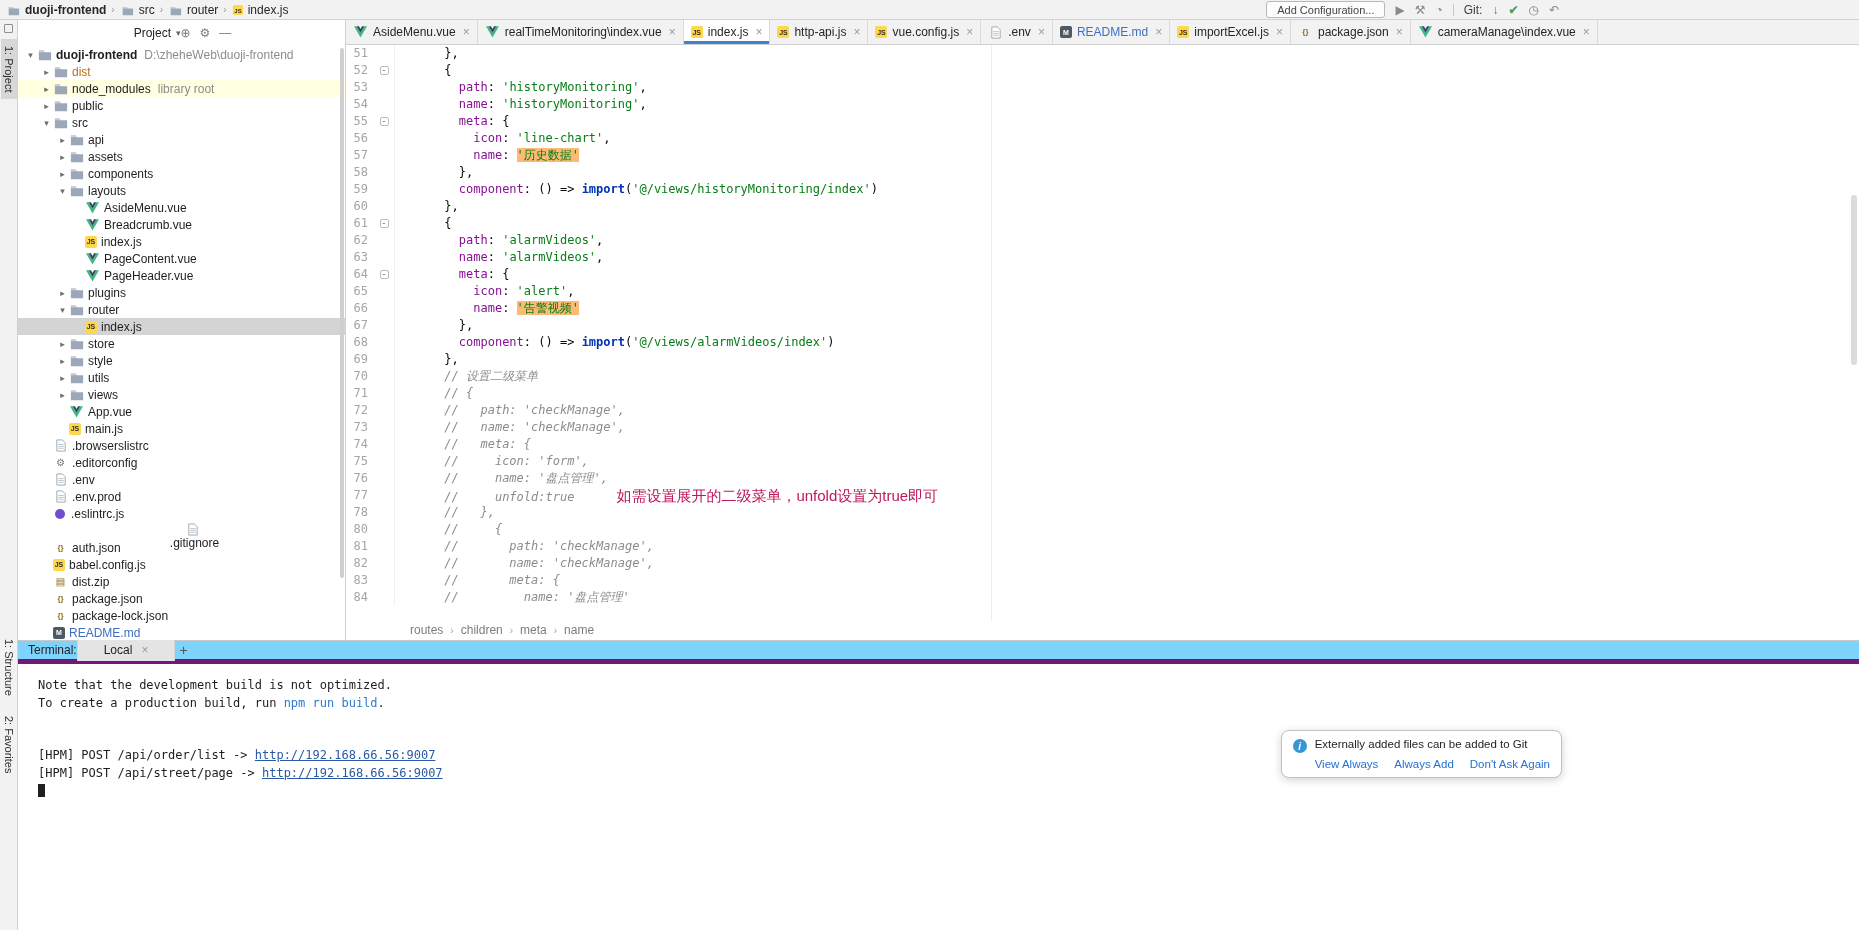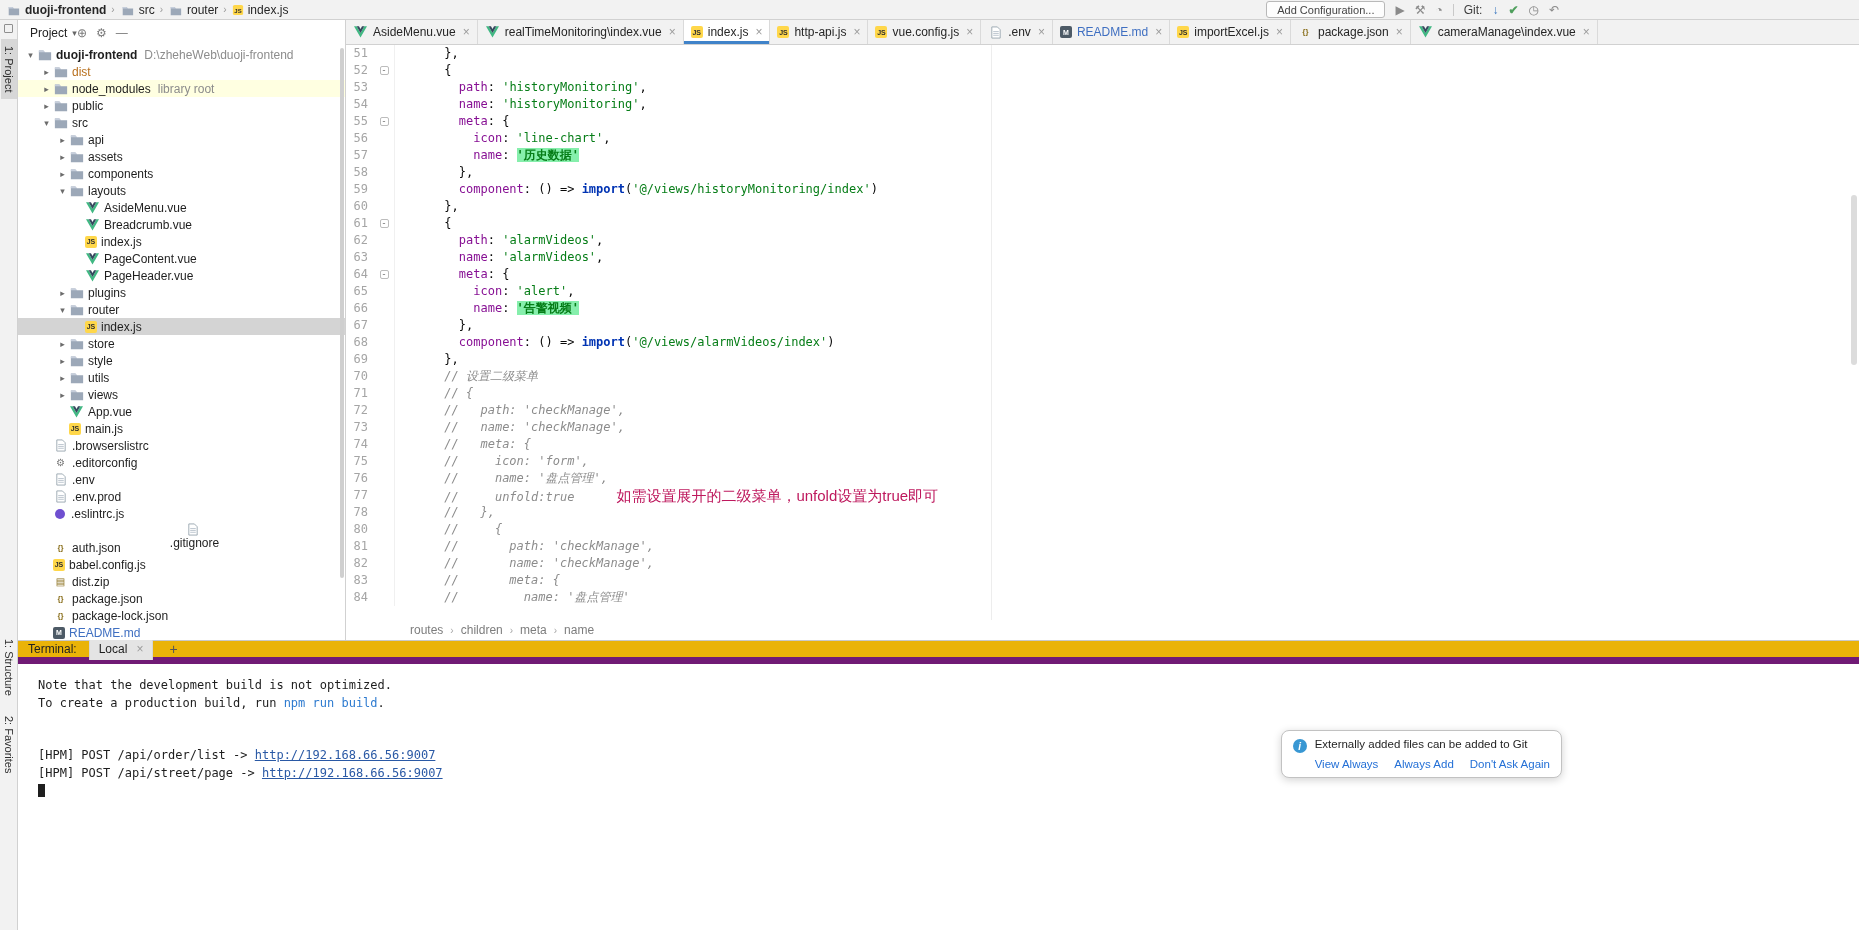--- a/index.html
+++ b/index.html
@@ -27,21 +27,21 @@
   .strip-icon{width:9px;height:9px;border:1px solid #8f8f8f;border-radius:1px;flex:none}
   .strip-btn{writing-mode:vertical-rl;font-size:11px;color:#2f2f2f;padding:7px 2px;white-space:nowrap;cursor:default}
   .strip-btn.active{background:#d7d7d7}
   .strip-spacer{margin-top:auto}
 
   .content{flex:1;display:flex;flex-direction:column;min-width:0}
   .workspace{flex:1;display:flex;min-height:0}
 
   
   .project-panel{width:328px;flex:none;background:#fff;border-right:1px solid #d1d1d1;display:flex;flex-direction:column;position:relative}
-  .panel-header{height:26px;flex:none;display:flex;align-items:center;justify-content:flex-start;padding:0 10px 0 12px}
+  .panel-header{height:26px;flex:none;display:flex;align-items:center;justify-content:center;padding:0 10px 0 12px}
   .panel-title{display:flex;align-items:center;gap:5px;color:#222;cursor:default}
   .caret{font-size:9px;color:#666}
   .ph-icons{display:flex;gap:9px;color:#7c7c7c;font-size:12px}
   .ph-icons span{cursor:default}
   .tree{flex:1;overflow:hidden;position:relative}
   .tree-row{display:flex;align-items:center;height:17px;white-space:nowrap;cursor:default}
   .tree-row.selected{background:#d4d4d4}
   .tree-row.yellow{background:#ffffe1}
   .tw-arrow{width:13px;flex:none;text-align:center;font-size:9px;color:#6b6b6b}
   .tree-label{margin-left:4px}
@@ -64,33 +64,33 @@
   .code-line{display:flex;height:17px;line-height:17px;font-family:"DejaVu Sans Mono",monospace;font-size:12px;white-space:pre}
   .ln{width:28px;flex:none;text-align:right;padding-right:6px;color:#a5a5a5}
   .fold-col{width:20px;flex:none;display:flex;align-items:center;justify-content:center}
   .fold-box{width:9px;height:9px;border:1px solid #bcbcbc;border-radius:2px;background:#fff;color:#6e6e6e;font-size:9px;line-height:7px;text-align:center}
   .code-text{padding-left:6px;border-left:1px solid #f0f0f0}
   .tk-pl{color:#080808}
   .tk-pr{color:#871094}
   .tk-st{color:#067d17}
   .tk-kw{color:#0033b3;font-weight:bold}
   .tk-cm{color:#8c8c8c;font-style:italic}
-  .tk-hl{color:#067d17;background:#86efac;font-weight:bold}
+  .tk-hl{color:#067d17;background:#fdba74;font-weight:normal}
   .annot{color:#be185d;font-family:"Liberation Sans",sans-serif;font-size:15px;margin-left:42px;font-style:normal}
   .editor-scrollbar{position:absolute;right:0;top:0;width:10px;bottom:0}
   .editor-scrollbar .thumb{position:absolute;top:150px;right:2px;width:6px;height:170px;background:#dcdcdc;border-radius:3px}
   .crumbs{height:20px;flex:none;background:#fff;display:flex;align-items:center;gap:7px;padding-left:64px;color:#7d7d7d}
   .crumb{cursor:default}
   .crumb-sep{color:#a8a8a8;font-size:10px}
 
   
   .terminal{height:290px;flex:none;border-top:1px solid #c9c9c9;display:flex;flex-direction:column;background:#fff}
-  .term-header{height:23px;flex:none;display:flex;align-items:center;gap:12px;padding-left:10px;background:#eab308;border-bottom:7px solid #701a75}
+  .term-header{height:23px;flex:none;display:flex;align-items:center;padding-left:10px;background:#7dd3fc;border-bottom:5px solid #701a75}
   .term-label{color:#222}
-  .term-tab{display:flex;align-items:center;gap:7px;background:#e4e4e4;padding:0 9px;height:22px;border-left:1px solid #d6d6d6;border-right:1px solid #d6d6d6;cursor:default}
+  .term-tab{display:flex;align-items:center;gap:7px;background:#e4e4e4;padding:0 26px;height:22px;border-left:1px solid #d6d6d6;border-right:1px solid #d6d6d6;cursor:default}
   .term-add{color:#555;font-size:14px;padding:0 4px;cursor:default}
   .term-body{flex:1;font-family:"DejaVu Sans Mono",monospace;font-size:12px;line-height:17.5px;padding:13px 0 0 20px;white-space:pre}
   .term-line{min-height:17.5px}
   .tm-cmd{color:#2e7bd0}
   .tm-link{color:#2a59a5;text-decoration:underline;cursor:pointer}
   .tm-cursor{display:inline-block;width:7px;height:13px;background:#1f1f1f;vertical-align:middle}
 
   
   .notification{position:absolute;right:297px;top:730px;width:auto;background:#fff;border:1px solid #c2c2c2;border-radius:8px;box-shadow:0 2px 8px rgba(0,0,0,.18);padding:7px 11px;display:flex;gap:8px;align-items:flex-start}
   .info-ico{width:14px;height:14px;flex:none;border-radius:50%;background:#3897d3;color:#fff;font-size:10px;font-weight:bold;font-style:italic;display:flex;align-items:center;justify-content:center;margin-top:1px}

